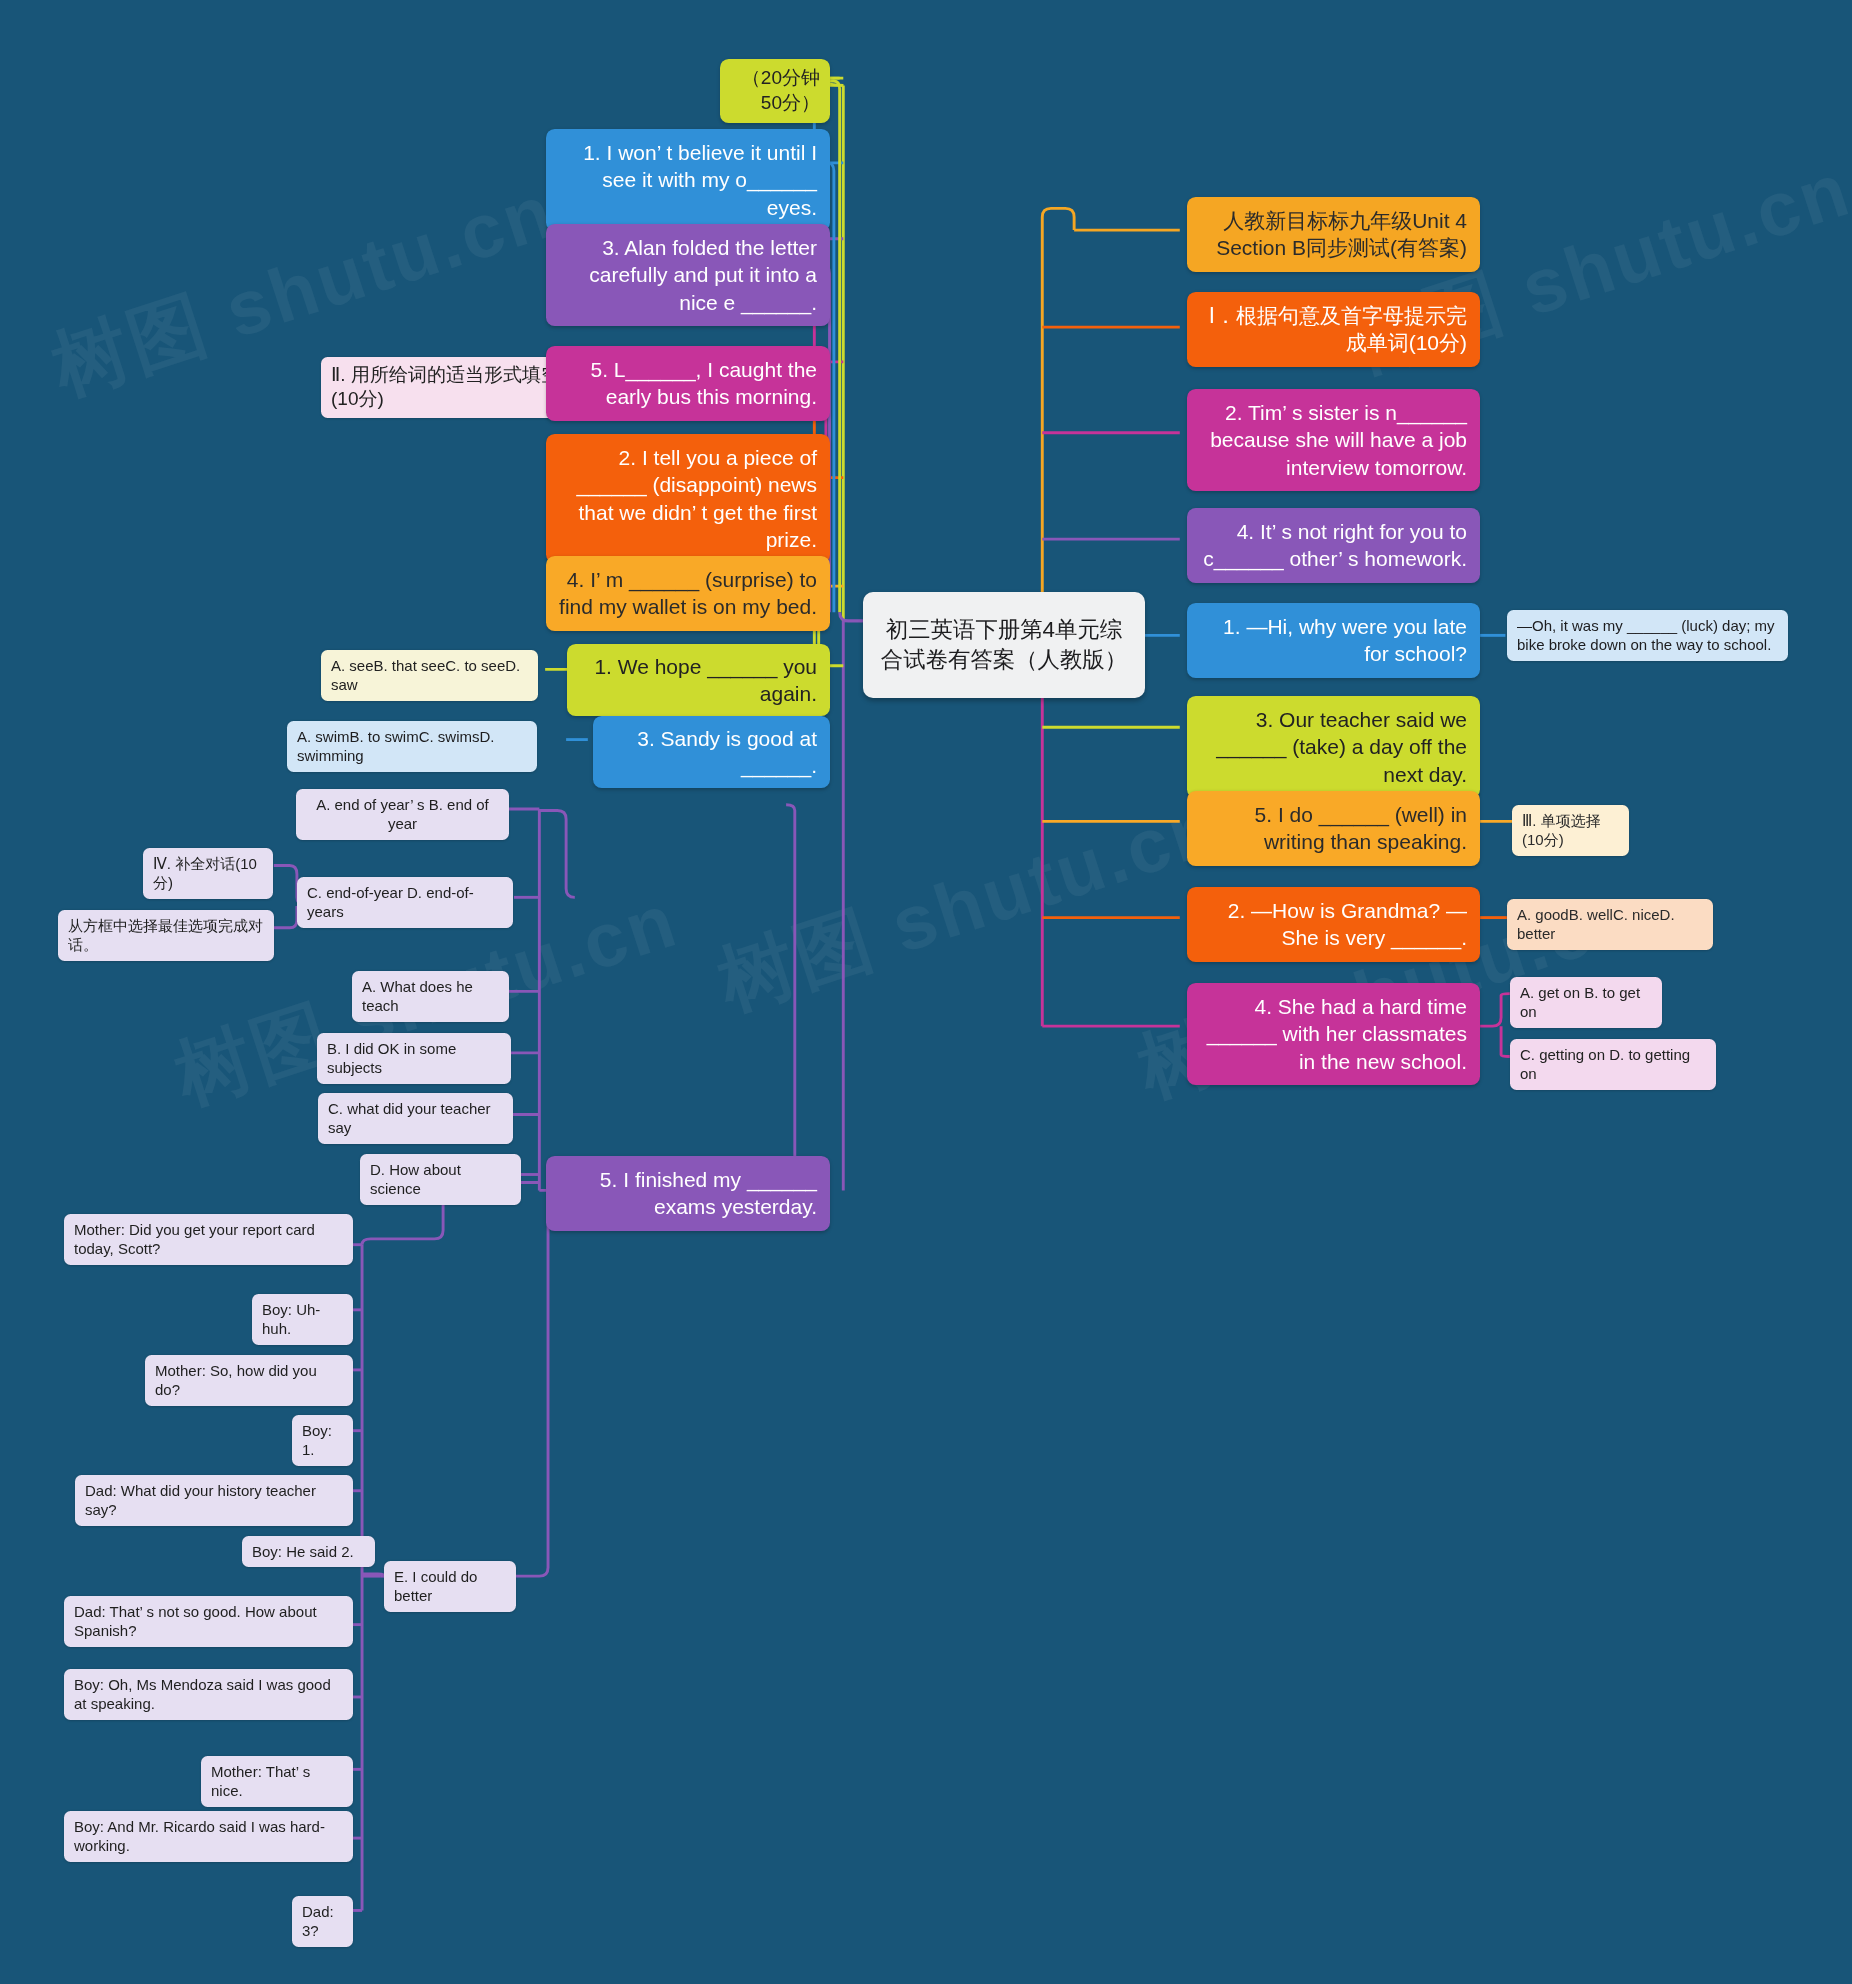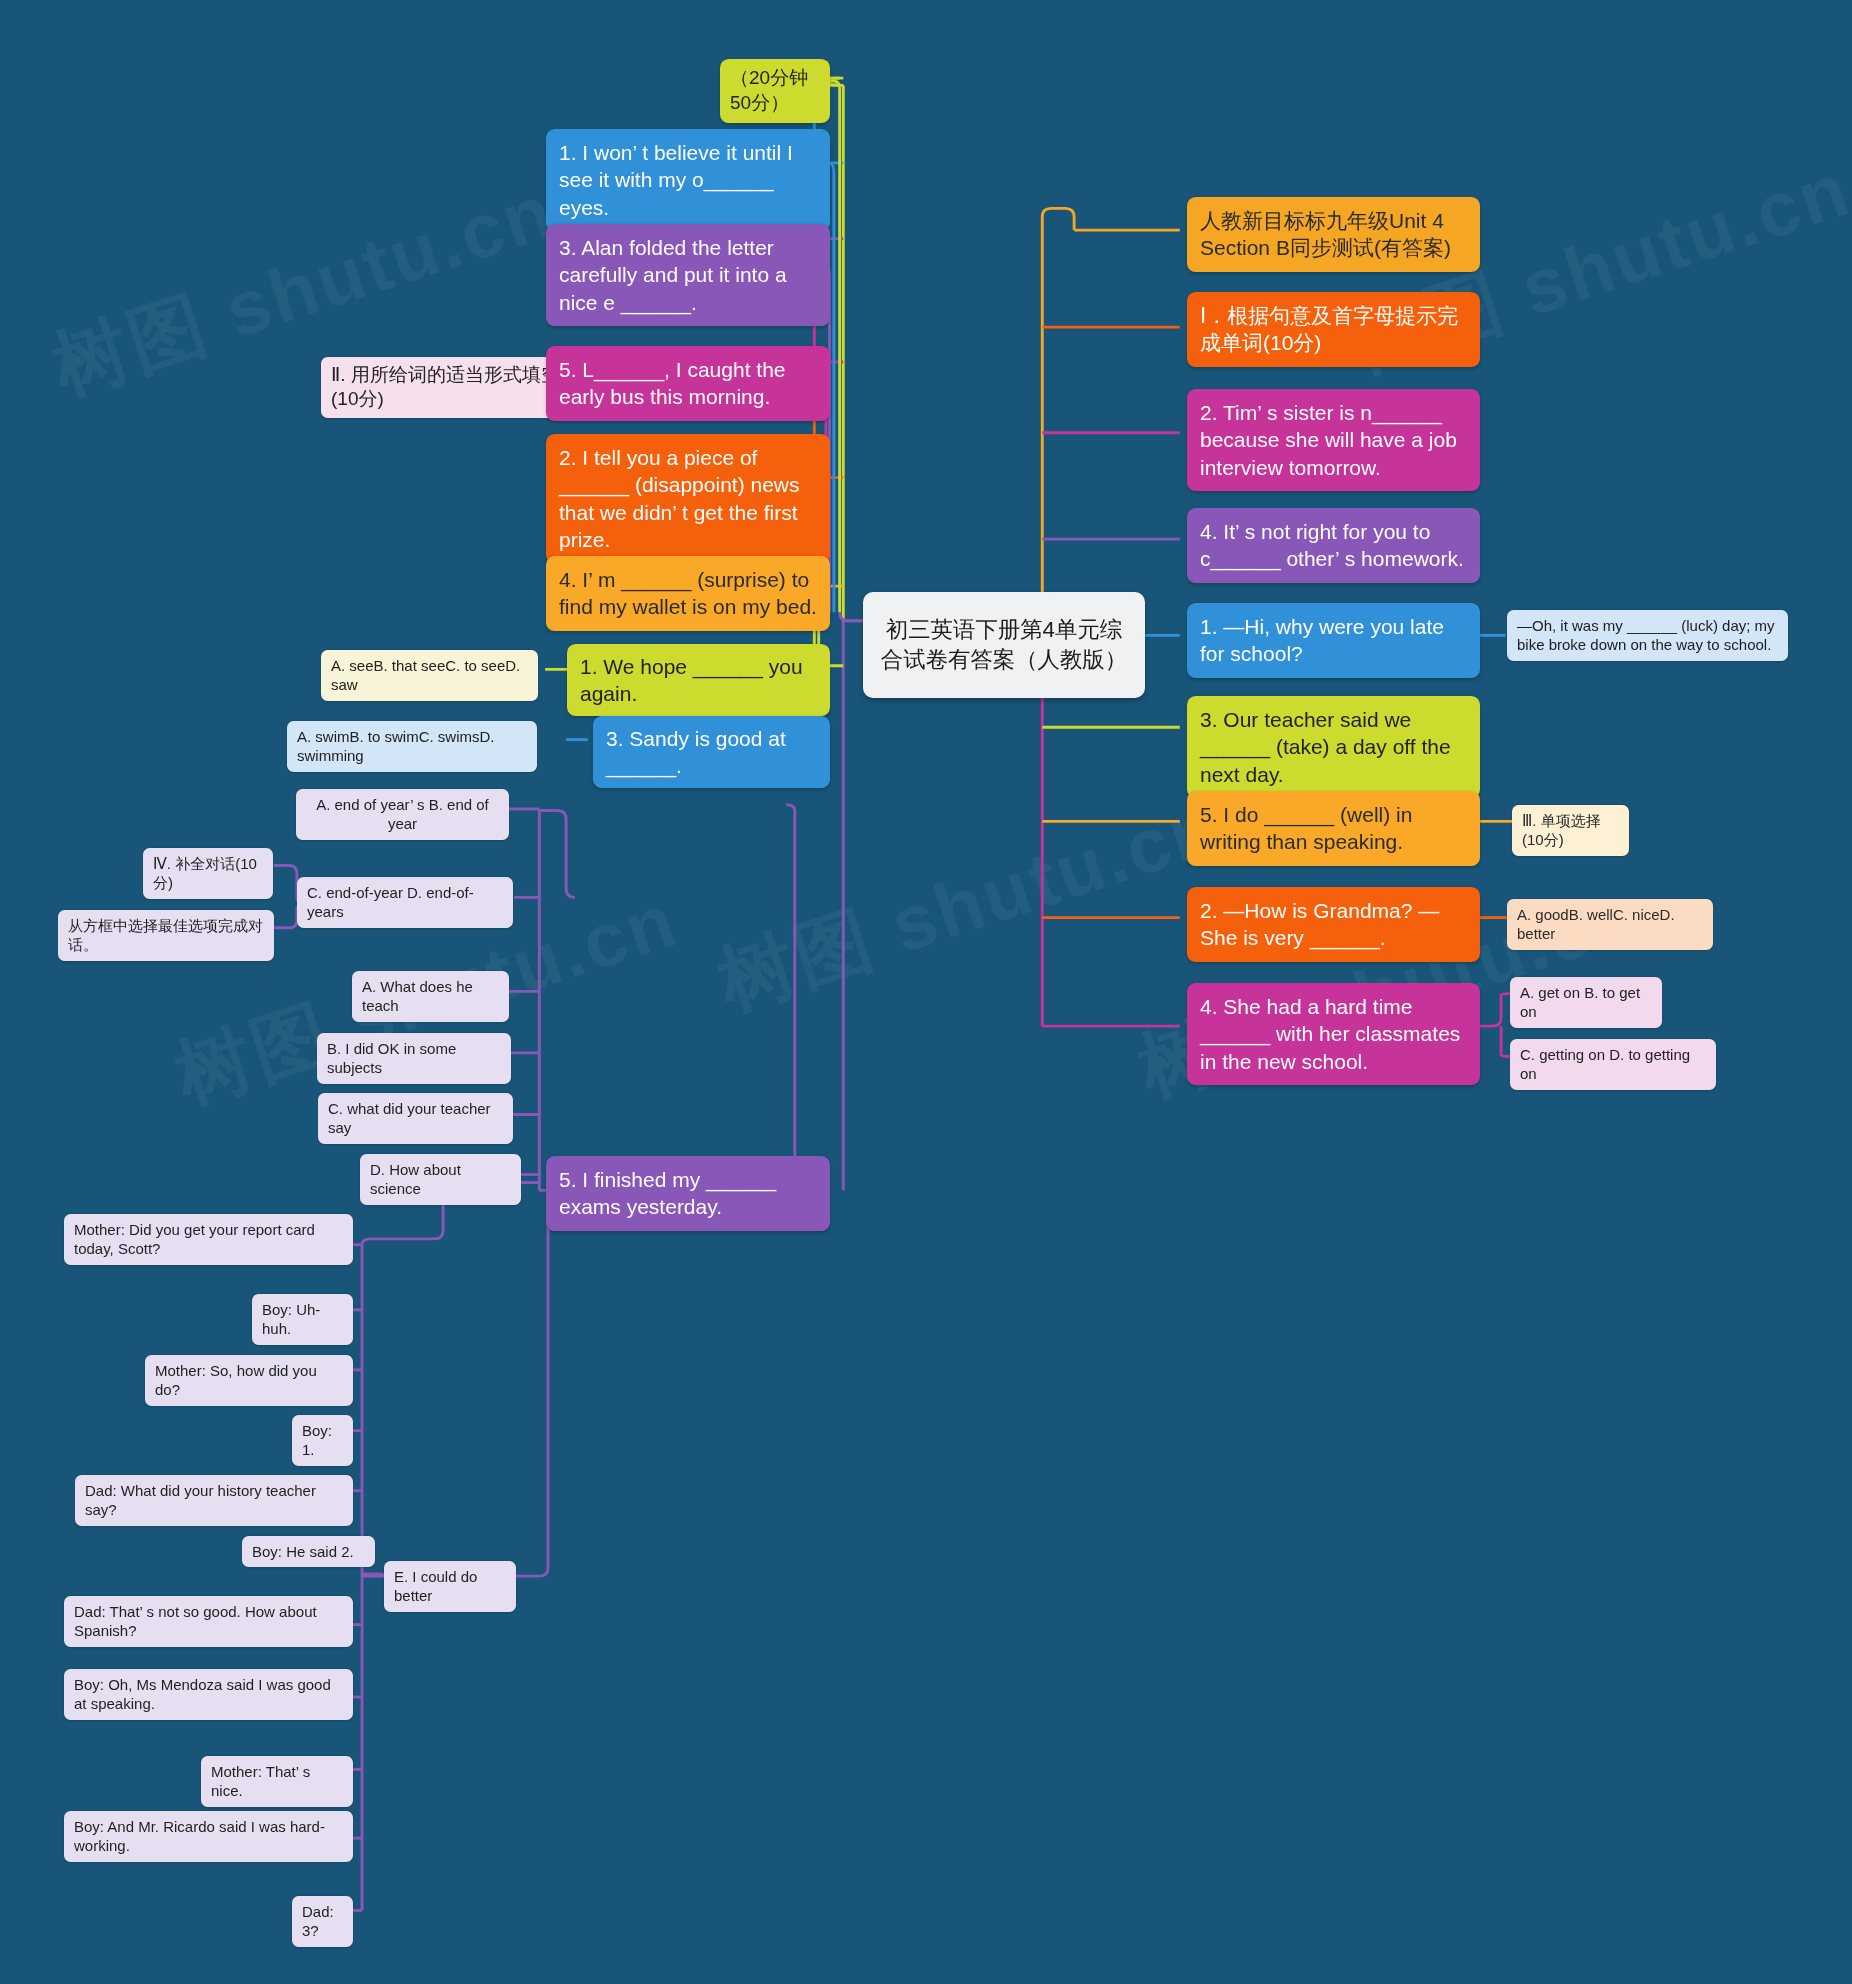--- a/index.html
+++ b/index.html
@@ -16,21 +16,21 @@
     letter-spacing:2.9px; user-select:none; transform:rotate(-18deg); white-space:nowrap;
   }
 
   .node{
     position:absolute; border-radius:8.7px;
     padding:10px 13px; line-height:1.30;
     box-shadow:0 1.4px 3.6px rgba(0,0,0,.22);
     white-space:pre-wrap; word-break:normal;
   }
   .node.small{ padding:5.8px 10px; border-radius:6.5px; font-size:15px; box-shadow:0 0.7px 2.2px rgba(0,0,0,.18); }
-  .node.big{ font-size:21px; }
+  .node.big{ font-size:21px;text-align:right; }
 
   
   .central{
     background:#f0f1f2; color:#1d1d1f; font-size:22.4px; text-align:center;
     border-radius:10px; padding:23px 16px; line-height:1.35;
     box-shadow:0 2.2px 5.8px rgba(0,0,0,.28);
   }
 
   .c-lime  { background:#ccdb2e; color:#222; }
   .c-blue  { background:#3090d8; color:#fff; }

